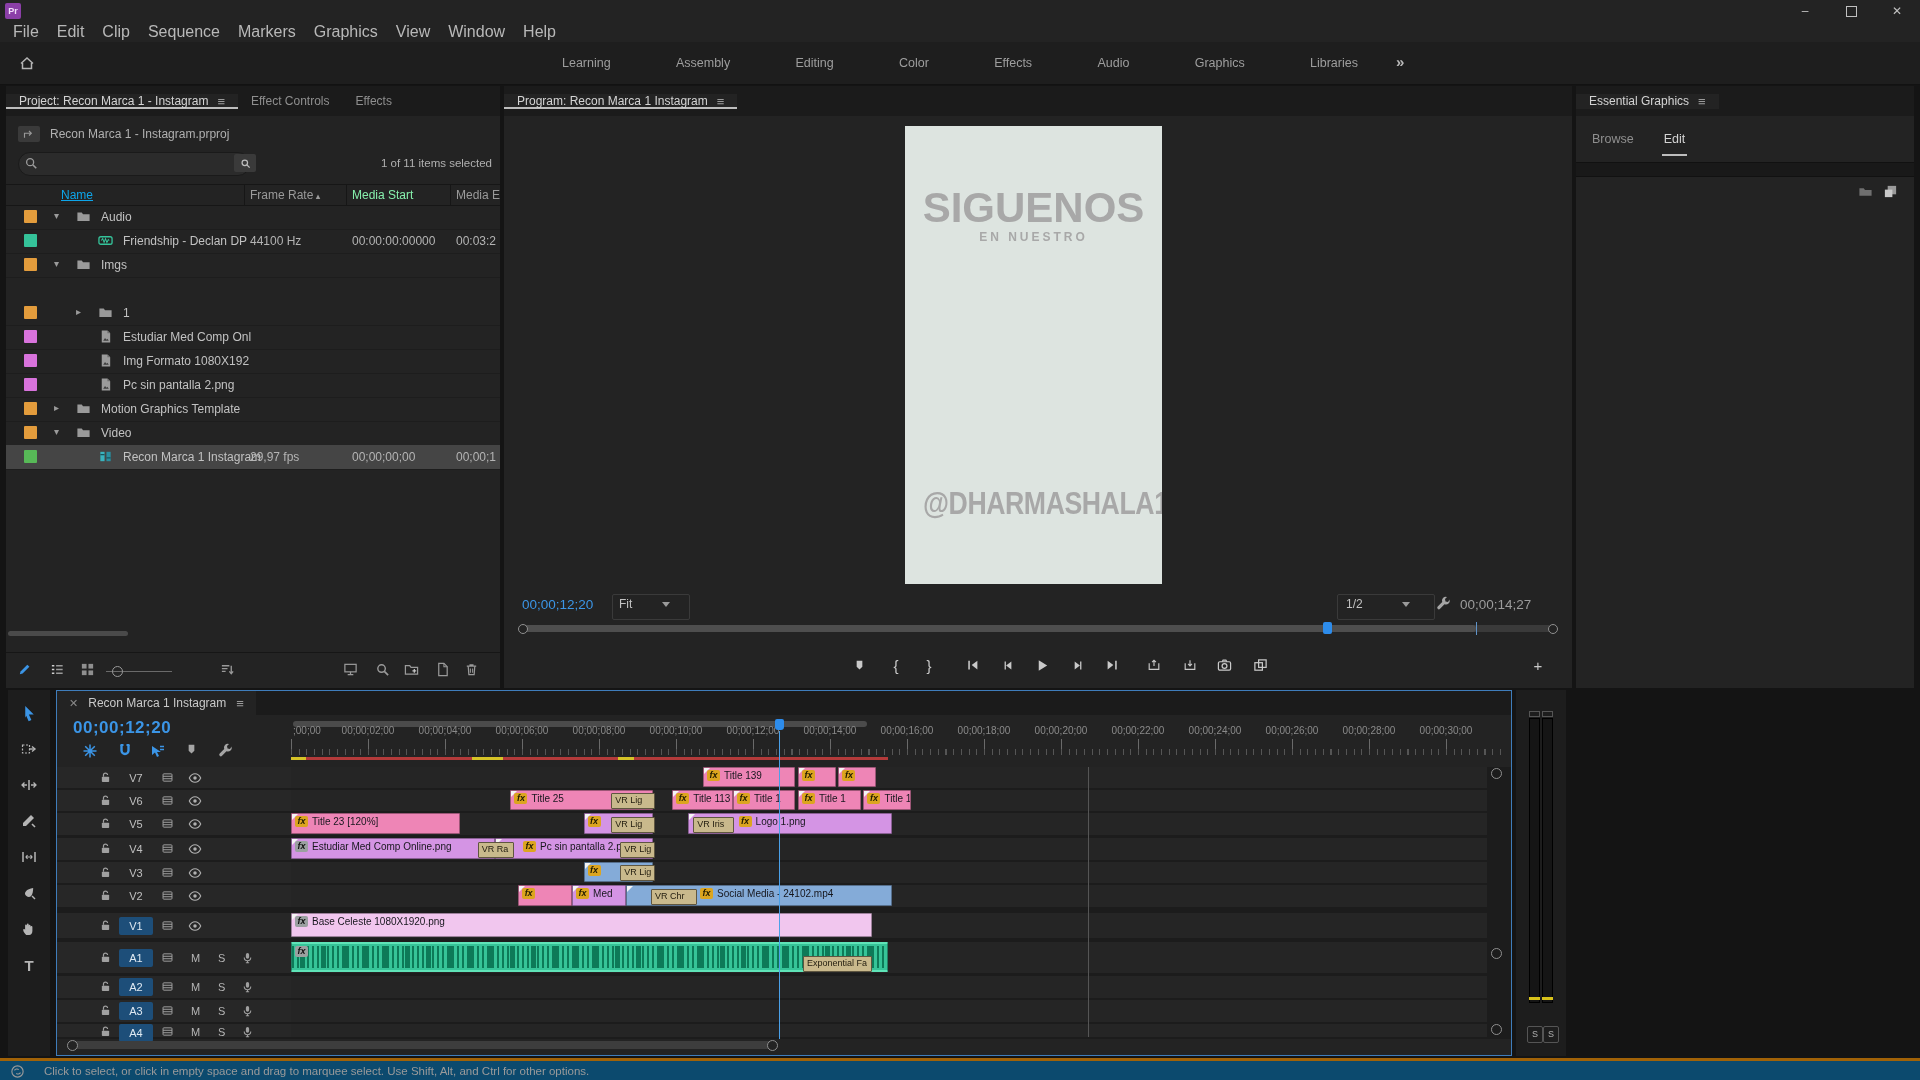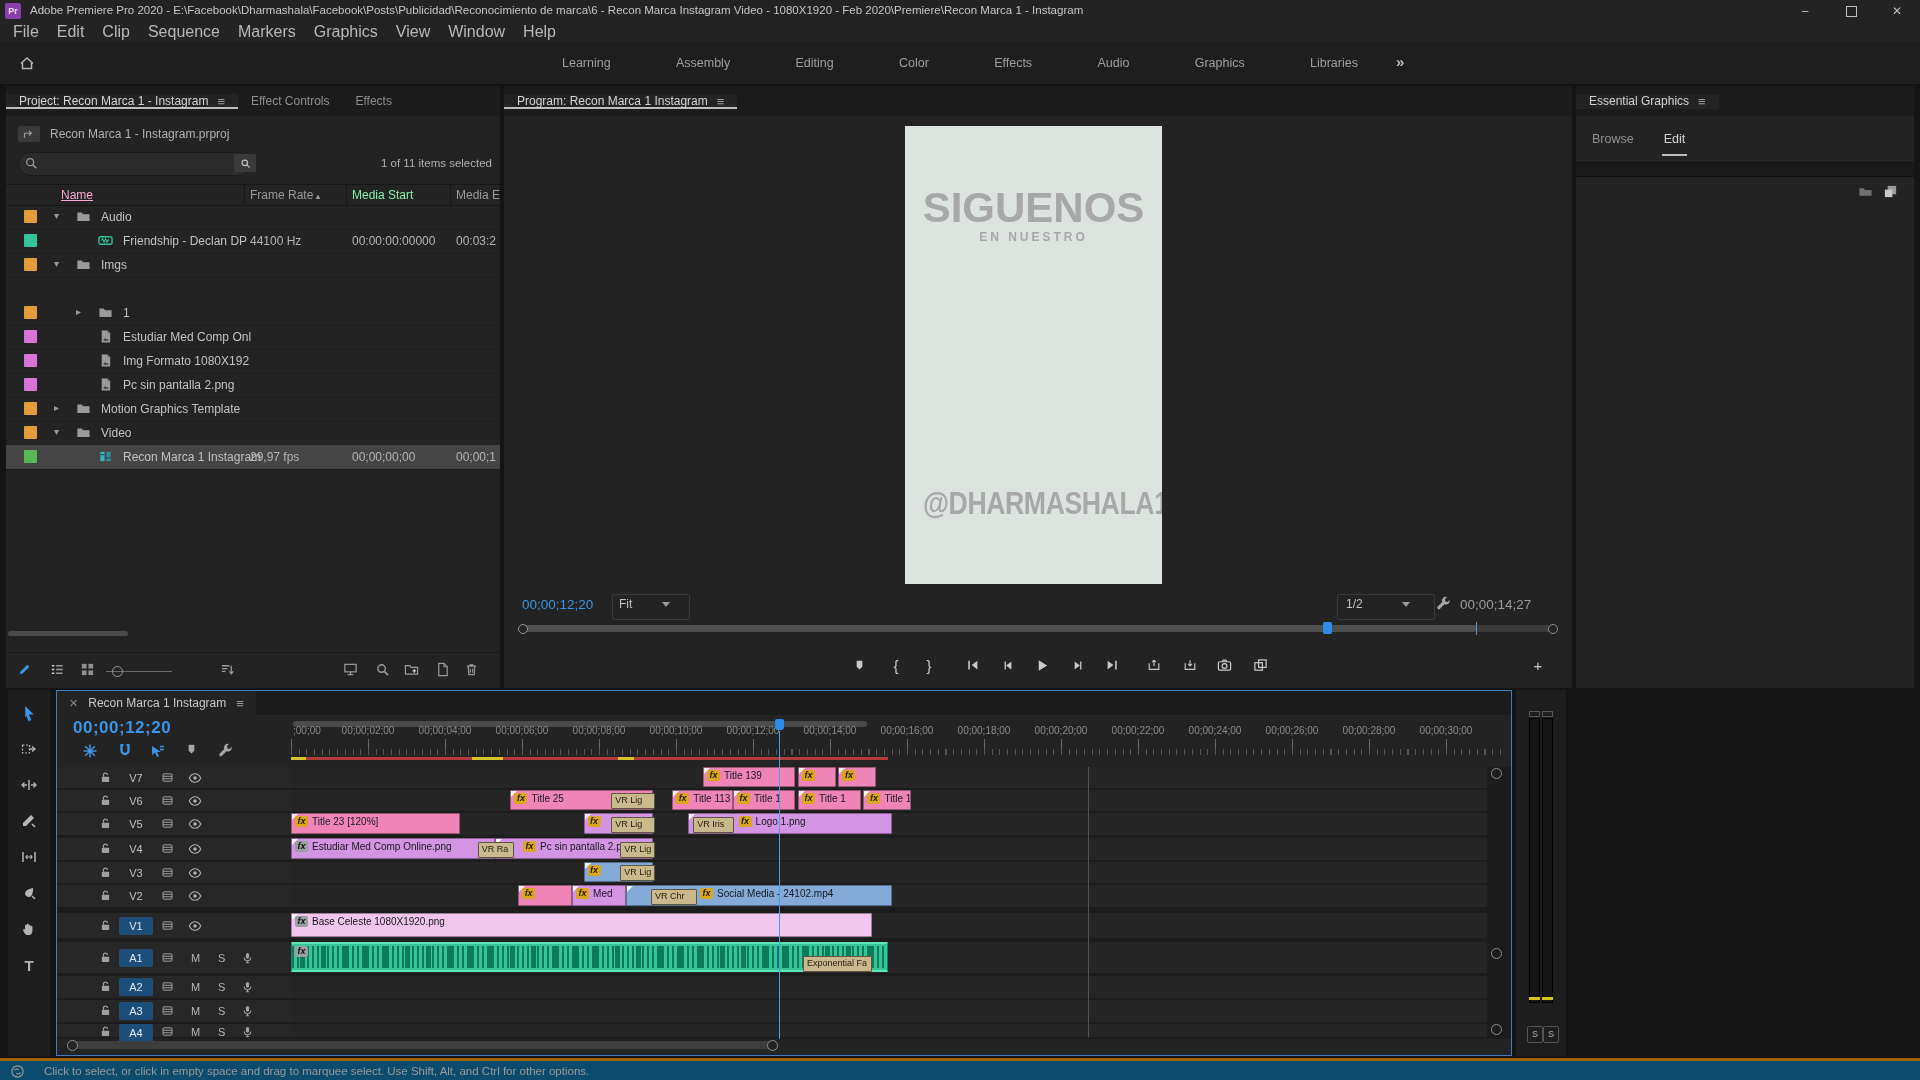--- a/index.html
+++ b/index.html
@@ -127,21 +127,20 @@
   #status-msg{position:absolute;left:44px;top:4px;color:#9a9a9a;font-size:11.5px;}
   #cc-icon{position:absolute;left:10px;top:3px;}
 </style>
 </head>
 <body>
 
 <div id="app">
 
   <div id="titlebar">
     <div id="pr-icon">Pr</div>
-    <div id="title-text">Adobe Premiere Pro 2020 - E:\Facebook\Dharmashala\Facebook\Posts\Publicidad\Reconocimiento de marca\6 - Recon Marca Instagram Video - 1080X1920 - Feb 2020\Premiere\Recon Marca 1 - Instagram</div>
     <div class="winbtn" id="btn-min">–</div>
     <div class="winbtn" id="btn-max">
         <span></span>
       </div>
     <div class="winbtn" id="btn-close">✕</div>
   </div>
 
   <div id="menubar">
       <span class="menu-item">File</span>
       <span class="menu-item">Edit</span>
@@ -202,21 +201,21 @@
         <path d="M10 10l4 4" stroke="#9a9a9a" stroke-width="1.8"></path>
       </svg>
     <span id="find-tile">
       <svg width="11" height="11" viewBox="0 0 16 16">
           <circle cx="7" cy="7" r="4" fill="none" stroke="#bdbdbd" stroke-width="1.8"></circle>
           <path d="M10 10l4 4" stroke="#bdbdbd" stroke-width="2"></path>
         </svg>
     </span>
     <span id="sel-status">1 of 11 items selected</span>
     <div id="proj-colhdr">
-        <div class="pcol" style="left: 55px; top: 3px; color: #f9a8d4; text-decoration: underline;">Name</div>
+        <div class="pcol" style="left: 55px; top: 3px; color: #0ea5e9; text-decoration: underline;">Name</div>
         <div class="pcol" style="left: 244px; top: 3px; color: rgb(154, 154, 154);">Frame Rate<span style="font-size: 9px;"> ▴</span></div>
         <div class="pcol" style="left: 346px; top: 3px; color: #86efac;">Media Start</div>
         <div class="pcol" style="left: 450px; top: 3px; color: rgb(154, 154, 154);">Media E</div>
         <div class="colsep" style="left: 238px;"></div>
         <div class="colsep" style="left: 340px;"></div>
         <div class="colsep" style="left: 444px;"></div>
       </div>
     <div id="proj-rows">
         <div class="prow" style="top: 0px;">
           <div class="plabel" style="background: rgb(227, 156, 60);"></div>

